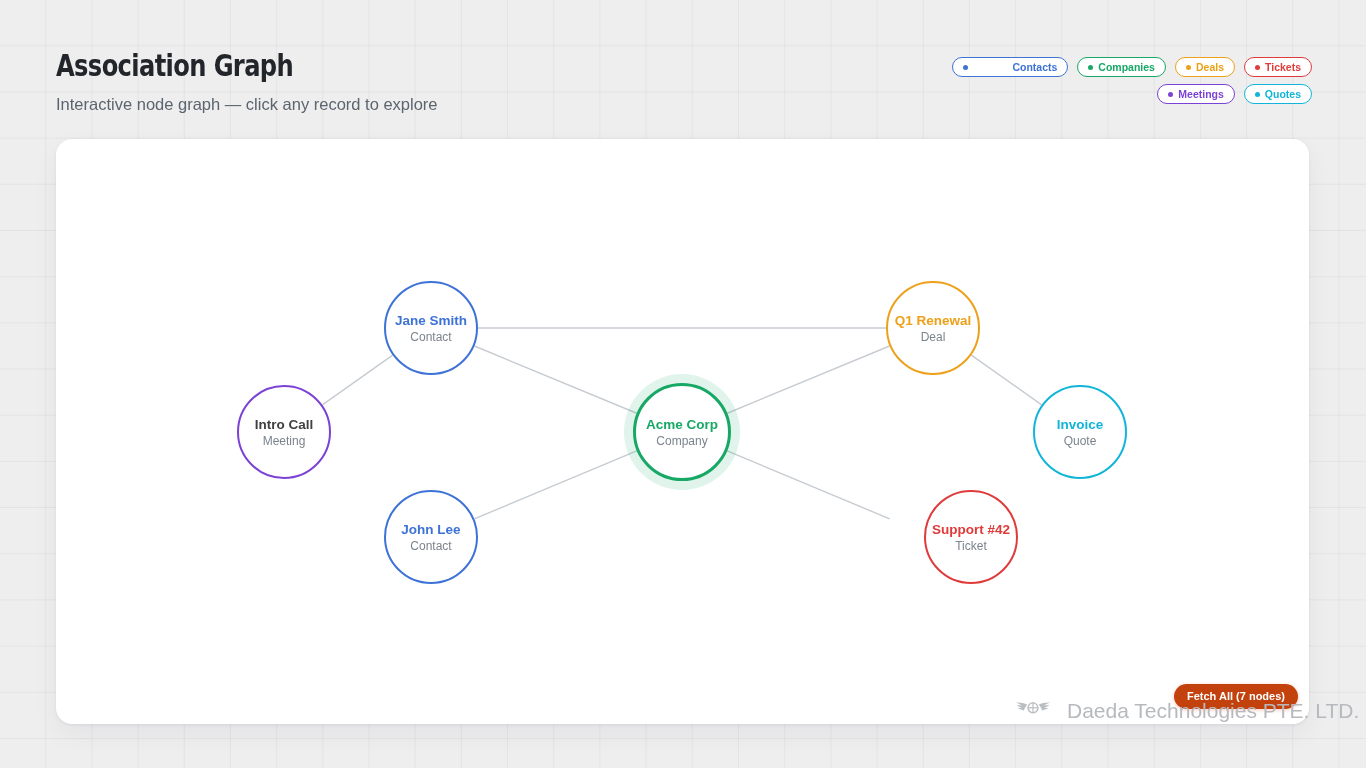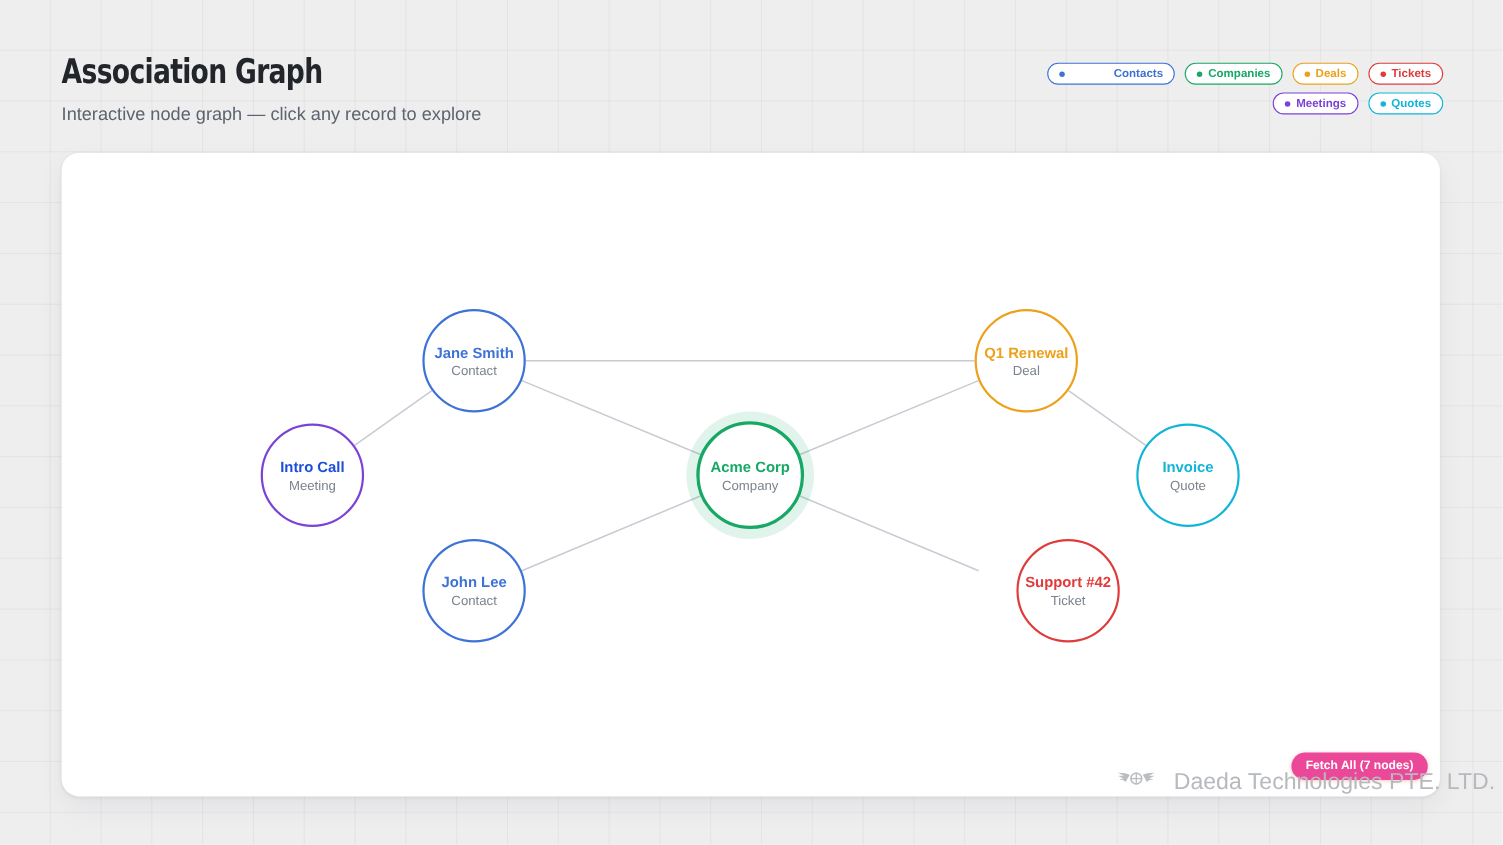--- a/index.html
+++ b/index.html
@@ -206,27 +206,27 @@
   <svg id="graph-svg" viewBox="0 0 1253 585">
       <line x1="422" y1="189" x2="830" y2="189" stroke="#c7ccd3" stroke-width="1.4"></line>
       <line x1="336.63146648727985" y1="216.14508493416938" x2="266.36853351272015" y2="265.85491506583065" stroke="#c7ccd3" stroke-width="1.4"></line>
       <line x1="418.42035640190454" y1="206.99090464461383" x2="580.7319688575889" y2="274.2435249449771" stroke="#c7ccd3" stroke-width="1.4"></line>
       <line x1="671.2680311424111" y1="274.2435249449771" x2="833.5796435980955" y2="206.99090464461383" stroke="#c7ccd3" stroke-width="1.4"></line>
       <line x1="580.7959173746794" y1="311.9100744050146" x2="418.3590180283687" y2="379.86176536661867" stroke="#c7ccd3" stroke-width="1.4"></line>
       <line x1="671.2040826253206" y1="311.9100744050146" x2="833.6409819716313" y2="379.86176536661867" stroke="#c7ccd3" stroke-width="1.4"></line>
       <line x1="915.3685335127202" y1="216.14508493416938" x2="985.6314664872798" y2="265.85491506583065" stroke="#c7ccd3" stroke-width="1.4"></line>
     </svg>
 
-  <button id="fetch-all-button" style="background: #ec4899;">Fetch All (7 nodes)</button>
+  <button id="fetch-all-button" style="background: #c2410c;">Fetch All (7 nodes)</button>
 <div class="node" style="left: 328px; top: 142px; width: 94px; height: 94px; border-color: rgb(61, 114, 215);">
       <div class="node-label" style="color: rgb(61, 114, 215);">Jane Smith</div>
       <div class="node-type">Contact</div>
     </div>
     <div class="node" style="left: 181px; top: 246px; width: 94px; height: 94px; border-color: rgb(123, 66, 214);">
-      <div class="node-label" style="color: #1d4ed8;">Intro Call</div>
+      <div class="node-label" style="color: #404040;">Intro Call</div>
       <div class="node-type">Meeting</div>
     </div>
     <div class="node selected" style="left: 577px; top: 244px; width: 98px; height: 98px; border-color: rgb(23, 168, 101); box-shadow: rgba(23, 168, 101, 0.13) 0px 0px 0px 9px;">
       <div class="node-label" style="color: rgb(23, 168, 101);">Acme Corp</div>
       <div class="node-type">Company</div>
     </div>
     <div class="node" style="left: 328px; top: 351px; width: 94px; height: 94px; border-color: rgb(61, 114, 215);">
       <div class="node-label" style="color: rgb(61, 114, 215);">John Lee</div>
       <div class="node-type">Contact</div>
     </div>

